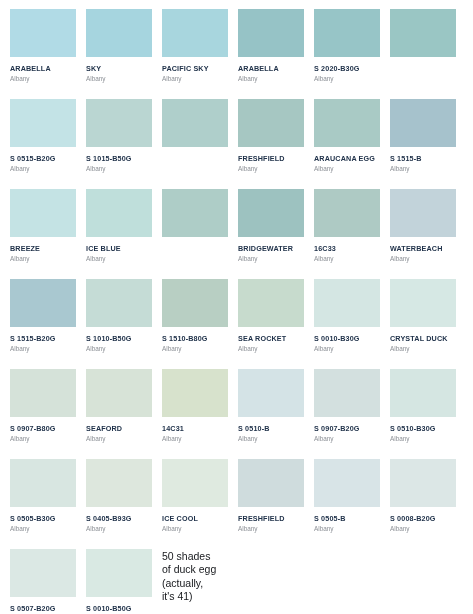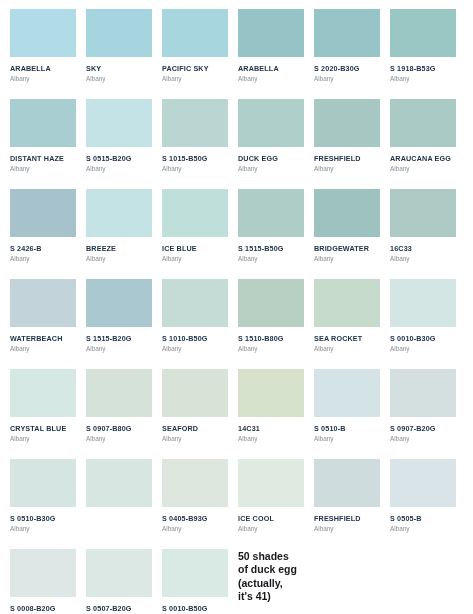--- a/index.html
+++ b/index.html
@@ -64,21 +64,21 @@
     white-space: nowrap;
   }
   .note-cell {
     position: relative;
     width: 80px;
     height: 90px;
     box-sizing: border-box;
   }
   .note-text {
     font-size: 10.5px;
-    font-weight: bold;
+    font-weight: normal;
     color: #16181c;
     line-height: 13.4px;
     letter-spacing: 0px;
     padding-top: 1px;
   }
 </style>
 </head>
 <body>
 
 <div id="palette-page">
@@ -113,94 +113,75 @@
       </div>
       <div class="swatch-cell">
         <div class="swatch-chip" style="background: rgb(151, 197, 199);"></div>
         <div class="swatch-text">
           <div class="swatch-name">S 2020-B30G</div>
           <div class="swatch-brand">Albany</div>
         </div>
       </div>
       <div class="swatch-cell">
         <div class="swatch-chip" style="background: rgb(154, 198, 196);"></div>
-        <div class="swatch-text">
-          <div class="swatch-name">S 1918-B53G</div>
-          <div class="swatch-brand">Albany</div>
-        </div>
-      </div>
-      <div class="swatch-cell">
-        <div class="swatch-chip" style="background: rgb(168, 206, 210);"></div>
-        <div class="swatch-text">
-          <div class="swatch-name">DISTANT HAZE</div>
-          <div class="swatch-brand">Albany</div>
-        </div>
       </div>
       <div class="swatch-cell">
         <div class="swatch-chip" style="background: rgb(195, 227, 230);"></div>
         <div class="swatch-text">
           <div class="swatch-name">S 0515-B20G</div>
           <div class="swatch-brand">Albany</div>
         </div>
       </div>
       <div class="swatch-cell">
         <div class="swatch-chip" style="background: rgb(186, 214, 210);"></div>
         <div class="swatch-text">
           <div class="swatch-name">S 1015-B50G</div>
           <div class="swatch-brand">Albany</div>
         </div>
       </div>
       <div class="swatch-cell">
         <div class="swatch-chip" style="background: rgb(175, 207, 203);"></div>
-        <div class="swatch-text">
-          <div class="swatch-name">DUCK EGG</div>
-          <div class="swatch-brand">Albany</div>
-        </div>
       </div>
       <div class="swatch-cell">
         <div class="swatch-chip" style="background: rgb(166, 199, 194);"></div>
         <div class="swatch-text">
           <div class="swatch-name">FRESHFIELD</div>
           <div class="swatch-brand">Albany</div>
         </div>
       </div>
       <div class="swatch-cell">
         <div class="swatch-chip" style="background: rgb(169, 202, 197);"></div>
         <div class="swatch-text">
           <div class="swatch-name">ARAUCANA EGG</div>
           <div class="swatch-brand">Albany</div>
         </div>
       </div>
       <div class="swatch-cell">
         <div class="swatch-chip" style="background: rgb(166, 194, 204);"></div>
         <div class="swatch-text">
-          <div class="swatch-name">S 2426-B</div>
+          <div class="swatch-name">S 1515-B</div>
           <div class="swatch-brand">Albany</div>
         </div>
       </div>
       <div class="swatch-cell">
         <div class="swatch-chip" style="background: rgb(196, 227, 228);"></div>
         <div class="swatch-text">
           <div class="swatch-name">BREEZE</div>
           <div class="swatch-brand">Albany</div>
         </div>
       </div>
       <div class="swatch-cell">
         <div class="swatch-chip" style="background: rgb(191, 223, 219);"></div>
         <div class="swatch-text">
           <div class="swatch-name">ICE BLUE</div>
           <div class="swatch-brand">Albany</div>
         </div>
       </div>
       <div class="swatch-cell">
         <div class="swatch-chip" style="background: rgb(174, 205, 199);"></div>
-        <div class="swatch-text">
-          <div class="swatch-name">S 1515-B50G</div>
-          <div class="swatch-brand">Albany</div>
-        </div>
       </div>
       <div class="swatch-cell">
         <div class="swatch-chip" style="background: rgb(157, 194, 192);"></div>
         <div class="swatch-text">
           <div class="swatch-name">BRIDGEWATER</div>
           <div class="swatch-brand">Albany</div>
         </div>
       </div>
       <div class="swatch-cell">
         <div class="swatch-chip" style="background: rgb(174, 202, 196);"></div>
@@ -247,21 +228,21 @@
       <div class="swatch-cell">
         <div class="swatch-chip" style="background: rgb(212, 230, 227);"></div>
         <div class="swatch-text">
           <div class="swatch-name">S 0010-B30G</div>
           <div class="swatch-brand">Albany</div>
         </div>
       </div>
       <div class="swatch-cell">
         <div class="swatch-chip" style="background: rgb(214, 232, 228);"></div>
         <div class="swatch-text">
-          <div class="swatch-name">CRYSTAL BLUE</div>
+          <div class="swatch-name">CRYSTAL DUCK</div>
           <div class="swatch-brand">Albany</div>
         </div>
       </div>
       <div class="swatch-cell">
         <div class="swatch-chip" style="background: rgb(213, 226, 217);"></div>
         <div class="swatch-text">
           <div class="swatch-name">S 0907-B80G</div>
           <div class="swatch-brand">Albany</div>
         </div>
       </div>
@@ -295,20 +276,24 @@
       </div>
       <div class="swatch-cell">
         <div class="swatch-chip" style="background: rgb(213, 230, 226);"></div>
         <div class="swatch-text">
           <div class="swatch-name">S 0510-B30G</div>
           <div class="swatch-brand">Albany</div>
         </div>
       </div>
       <div class="swatch-cell">
         <div class="swatch-chip" style="background: rgb(216, 230, 225);"></div>
+        <div class="swatch-text">
+          <div class="swatch-name">S 0505-B30G</div>
+          <div class="swatch-brand">Albany</div>
+        </div>
       </div>
       <div class="swatch-cell">
         <div class="swatch-chip" style="background: rgb(221, 231, 221);"></div>
         <div class="swatch-text">
           <div class="swatch-name">S 0405-B93G</div>
           <div class="swatch-brand">Albany</div>
         </div>
       </div>
       <div class="swatch-cell">
         <div class="swatch-chip" style="background: rgb(223, 234, 224);"></div>

